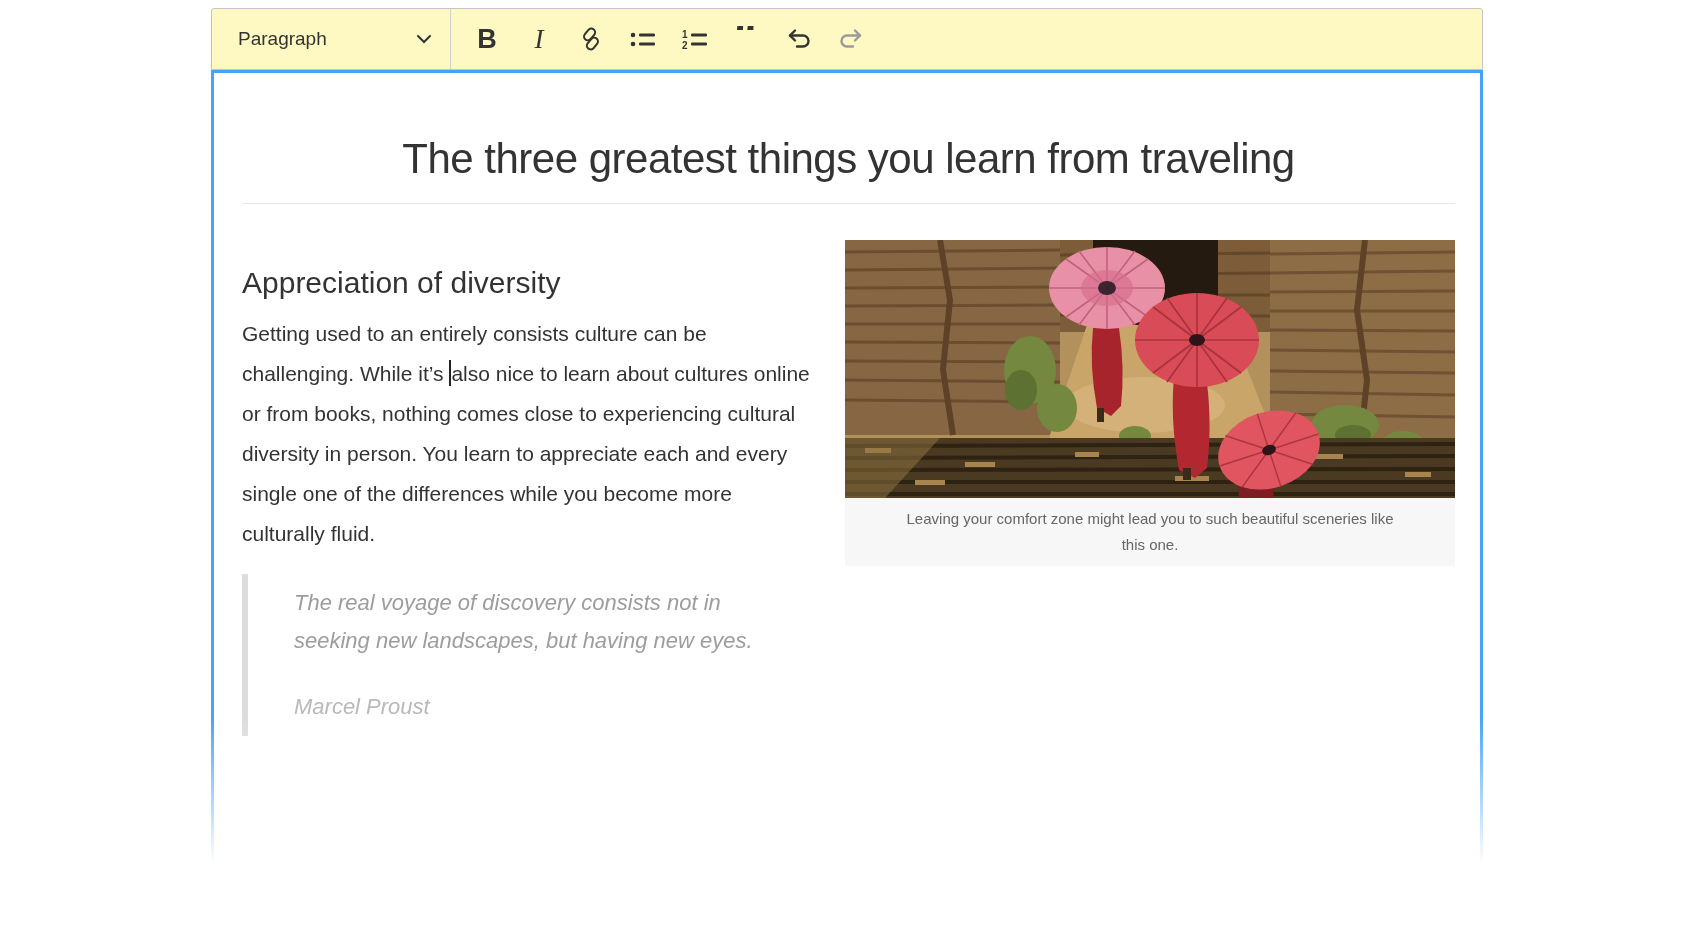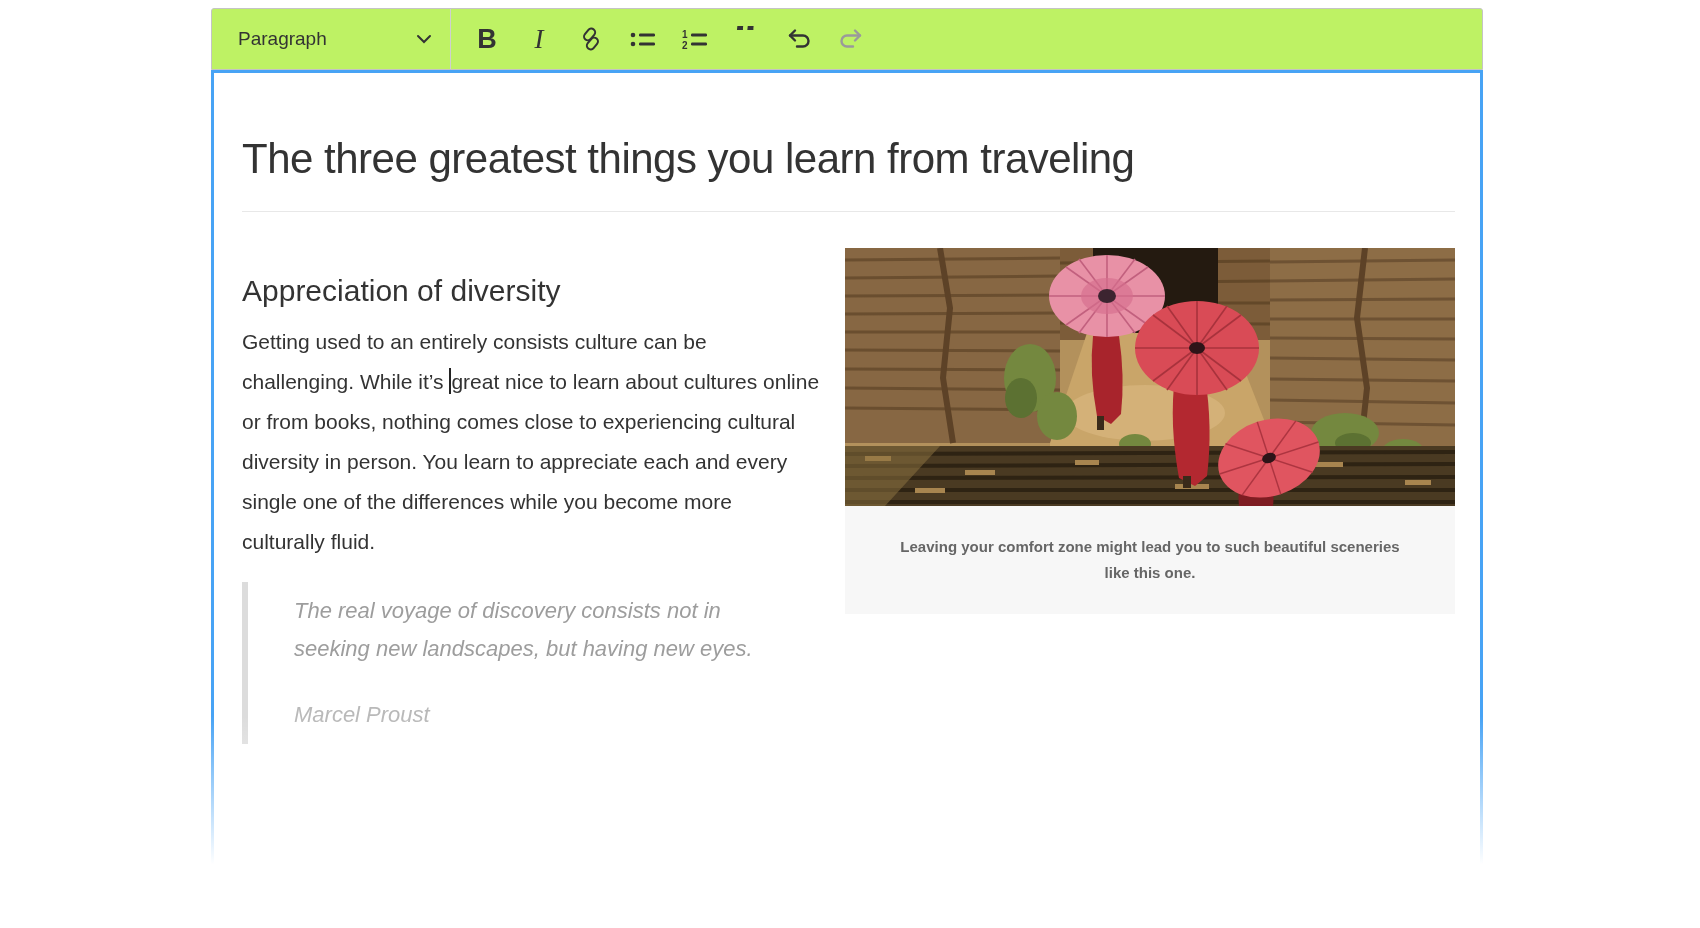--- a/index.html
+++ b/index.html
@@ -5,21 +5,21 @@
   * { box-sizing: border-box; }
   html,body { margin:0; padding:0; }
   body {
     width:1700px; height:928px; background:#ffffff; overflow:hidden; position:relative;
     font-family:"Liberation Sans", sans-serif; color:#333;
   }
   .editor { position:absolute; left:211px; top:8px; width:1272px; }
 
   
   .toolbar {
-    height:62px; background:#bef264; border:1px solid #c4c4c4;
+    height:62px; background:#fef9c3; border:1px solid #c4c4c4;
     border-radius:3px 3px 0 0; display:flex; align-items:stretch;
   }
   .dropdown {
     width:238px; display:flex; align-items:center; justify-content:space-between;
     padding:0 18px 0 26px; cursor:pointer;
   }
   .dropdown-label { font-size:19px; color:#333; }
   .tb-sep { width:1px; background:#cfcfcf; }
   .tb-group { display:flex; align-items:center; padding-left:10px; }
   .tb-btn {
@@ -33,30 +33,30 @@
   .glyph-q { font-size:46px; line-height:18px; font-family:"DejaVu Serif",serif; font-weight:700; height:26px; overflow:hidden; display:block; }
   .disabled { color:#9a9a9a !important; cursor:default; }
 
   
   .content {
     background:#fff; border:3px solid #47a3f5; border-bottom:none;
     height:852px; padding:38px 25px 0 28px; overflow:hidden; position:relative;
   }
   h2.doc-title {
     font-size:42px; font-weight:400; letter-spacing:-0.5px; color:#333;
-    margin:24px 0 0 0; padding-bottom:28px; border-bottom:1px solid #e8e8e8;
+    margin:24px 0 0 0; padding-bottom:20px; border-bottom:1px solid #e8e8e8;text-align:center;
   }
   p.intro { font-size:21px; line-height:40px; margin:24px 0 0 0; max-width:1085px; }
   figure.side-image {
     float:right; width:610px; margin:36px 0 10px 25px; padding:0;
   }
   figure.side-image svg.photo { display:block; width:610px; height:258px; }
   figcaption.caption {
     background:#f7f7f7; color:#666; font-size:15px; line-height:26px;
-    text-align:center; padding:28px 20px;font-weight:bold;
+    text-align:center; padding:8px 20px;
   }
   figcaption .cap-inner { max-width:500px; margin:0 auto; display:block; }
   h3.section-h { font-size:30px; font-weight:400; color:#333; margin:62px 0 0 0; }
   p.body-p { font-size:21px; line-height:40px; margin:14px 0 0 0; }
   .caret {
     display:inline-block; width:0; height:26px; border-left:2px solid #222;
     vertical-align:-5px; animation:blink 1.1s steps(1) infinite;
   }
   @keyframes blink { 50% { opacity:0; } }
   blockquote.quote {
@@ -289,21 +289,21 @@
           <ellipse cx="424" cy="210" rx="7" ry="5" fill="#2e1418"></ellipse>
         </g>
       </svg>
       <figcaption class="caption">
         <span class="cap-inner">Leaving your comfort zone might lead you to such beautiful sceneries like this one.</span>
       </figcaption>
     </figure>
 
     <h3 class="section-h">Appreciation of diversity</h3>
 
-    <p class="body-p"><span>Getting used to an entirely consists culture can be challenging. While it’s </span><span class="caret"></span><span>great nice to learn about cultures online or from books, nothing comes close to experiencing cultural diversity in person. You learn to appreciate each and every single one of the differences while you become more culturally fluid.</span></p>
+    <p class="body-p"><span>Getting used to an entirely consists culture can be challenging. While it’s </span><span class="caret"></span><span>also nice to learn about cultures online or from books, nothing comes close to experiencing cultural diversity in person. You learn to appreciate each and every single one of the differences while you become more culturally fluid.</span></p>
 
     <blockquote class="quote">
       <p class="q-text">The real voyage of discovery consists not in seeking new landscapes, but having new eyes.</p>
       <p class="q-author">Marcel Proust</p>
     </blockquote>
   </div>
 </div>
 
 <div class="bottom-fade"></div>
 

